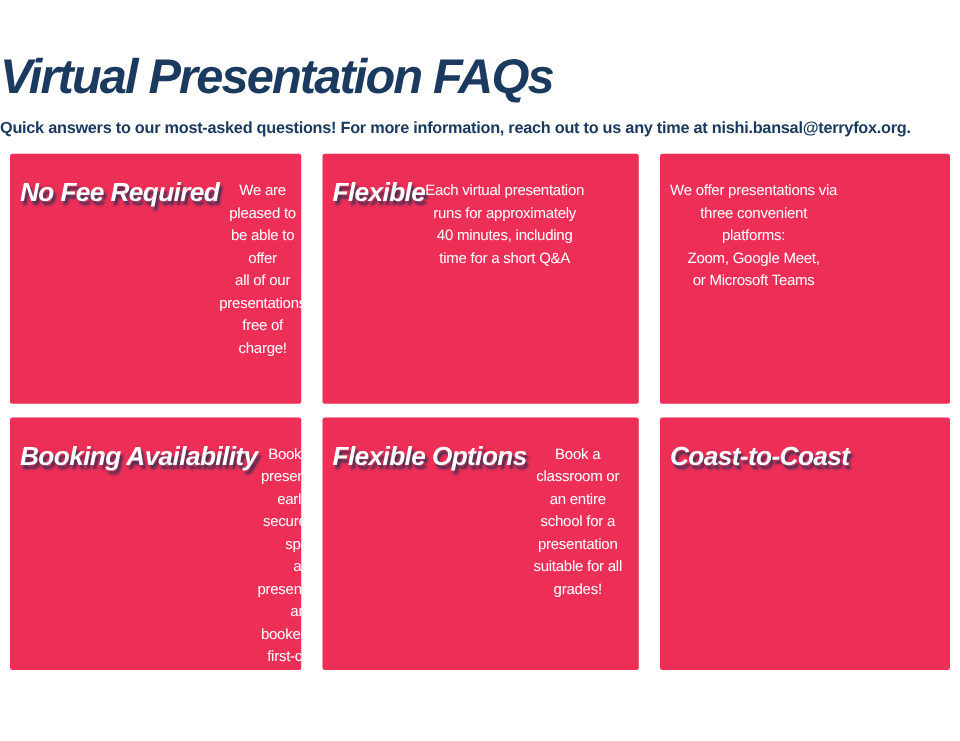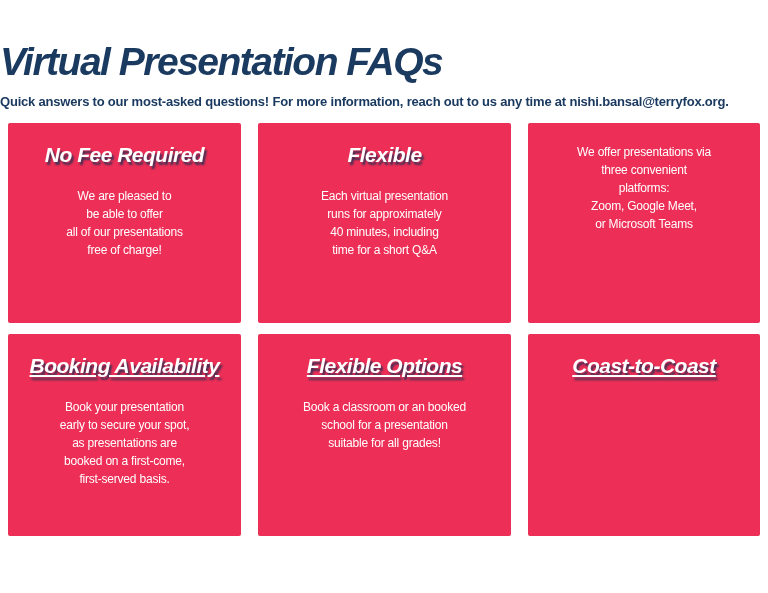--- a/index.html
+++ b/index.html
@@ -55,35 +55,34 @@
     grid-template-rows: 200px 202px;
     column-gap: 17px;
     row-gap: 11px;
   }
   .card {
     background: var(--pink);
     border-radius: 2px;
     box-sizing: border-box;
     padding: 20px 8px 10px 8px;
     display: flex;
-    flex-direction: column;
     text-align: center;
     color: #ffffff;
   }
   .card-title {
     font-size: 21px;
     font-weight: 900;
     font-style: italic;
     letter-spacing: -0.5px;
     color: #ffffff;
     text-shadow: 2px 3px 2px var(--shadow);
     white-space: nowrap;
   }
   .row1 .card-title { margin-bottom: 20px; }
-  .row2 .card-title { margin-bottom: 20px; text-decoration: underline; }
+  .row2 .card-title { margin-bottom: 20px; }
   .card-body {
     font-size: 12px;
     line-height: 1.5;
     color: #ffffff;
     white-space: pre-line;
     letter-spacing: -0.2px;
   }
 </style>
 </head>
 <body>
@@ -124,21 +123,21 @@
       <div class="card-title">Booking Availability</div>
       <div class="card-body">Book your presentation
 early to secure your spot,
 as presentations are
 booked on a first-come,
 first-served basis.</div>
     </div>
 
     <div class="card row2">
       <div class="card-title">Flexible Options</div>
-      <div class="card-body">Book a classroom or an booked
+      <div class="card-body">Book a classroom or an entire
 school for a presentation
 suitable for all grades!</div>
     </div>
 
     <div class="card row2">
       <div class="card-title">Coast-to-Coast</div>
     </div>
 
   </div>
 </div>

